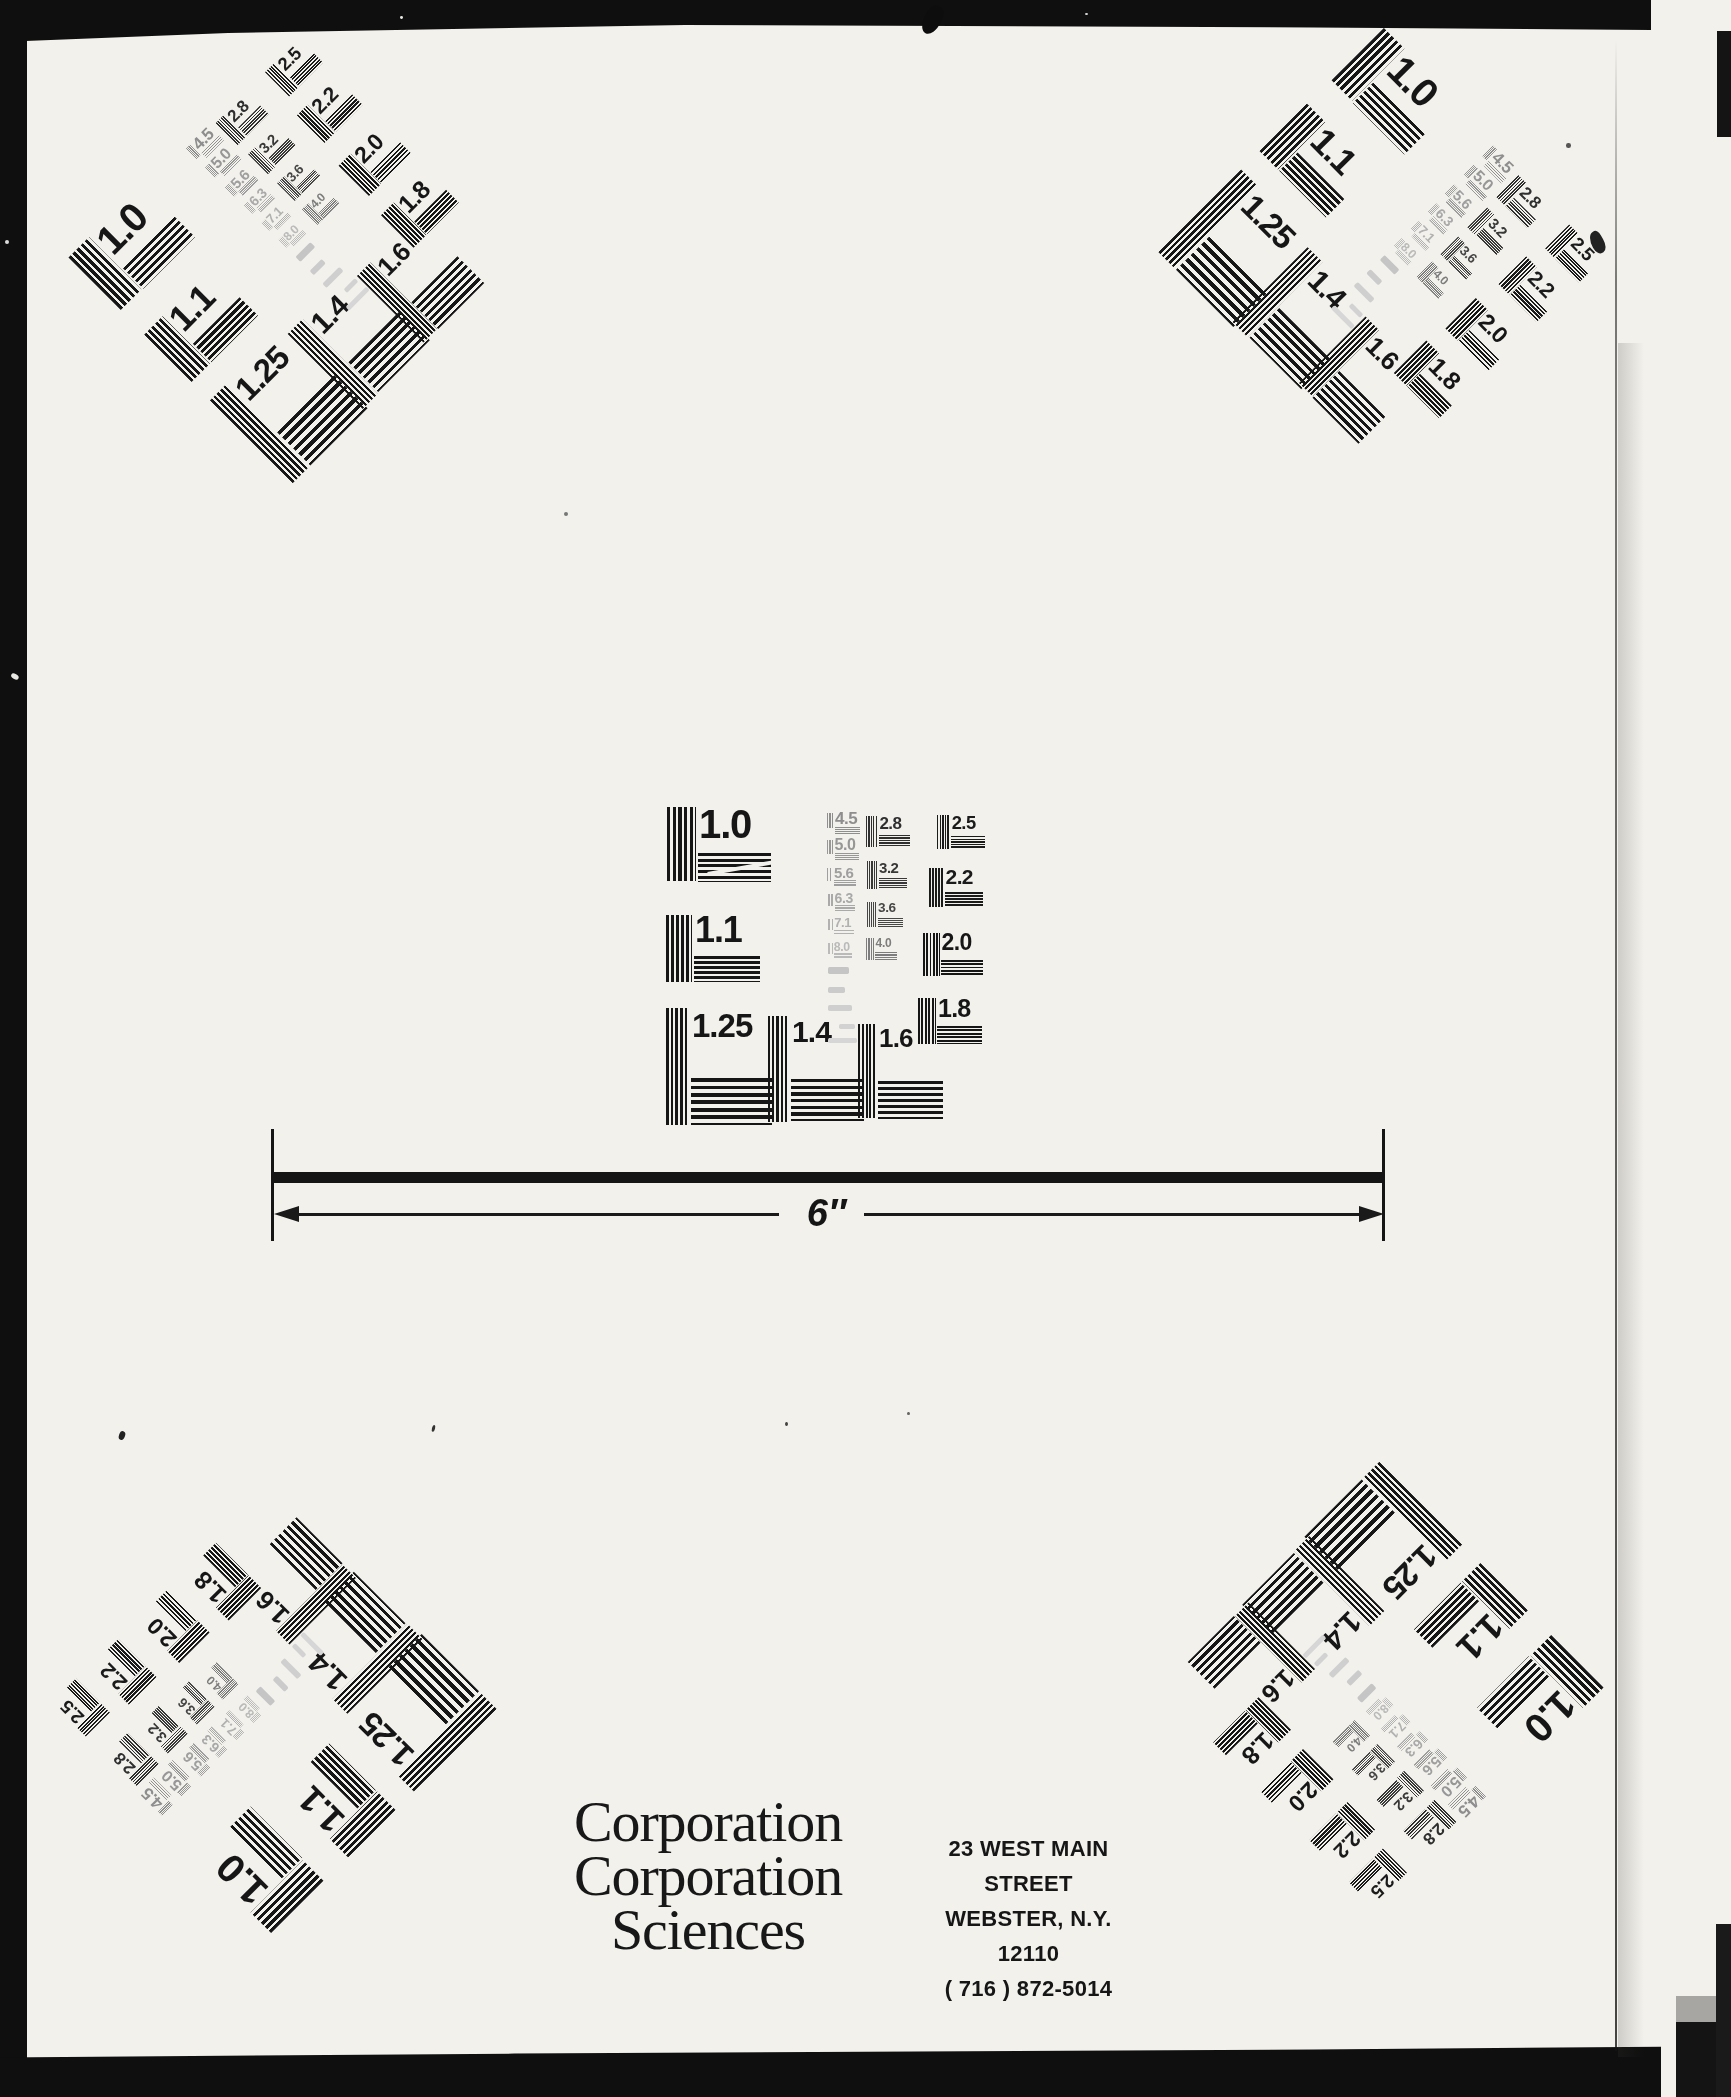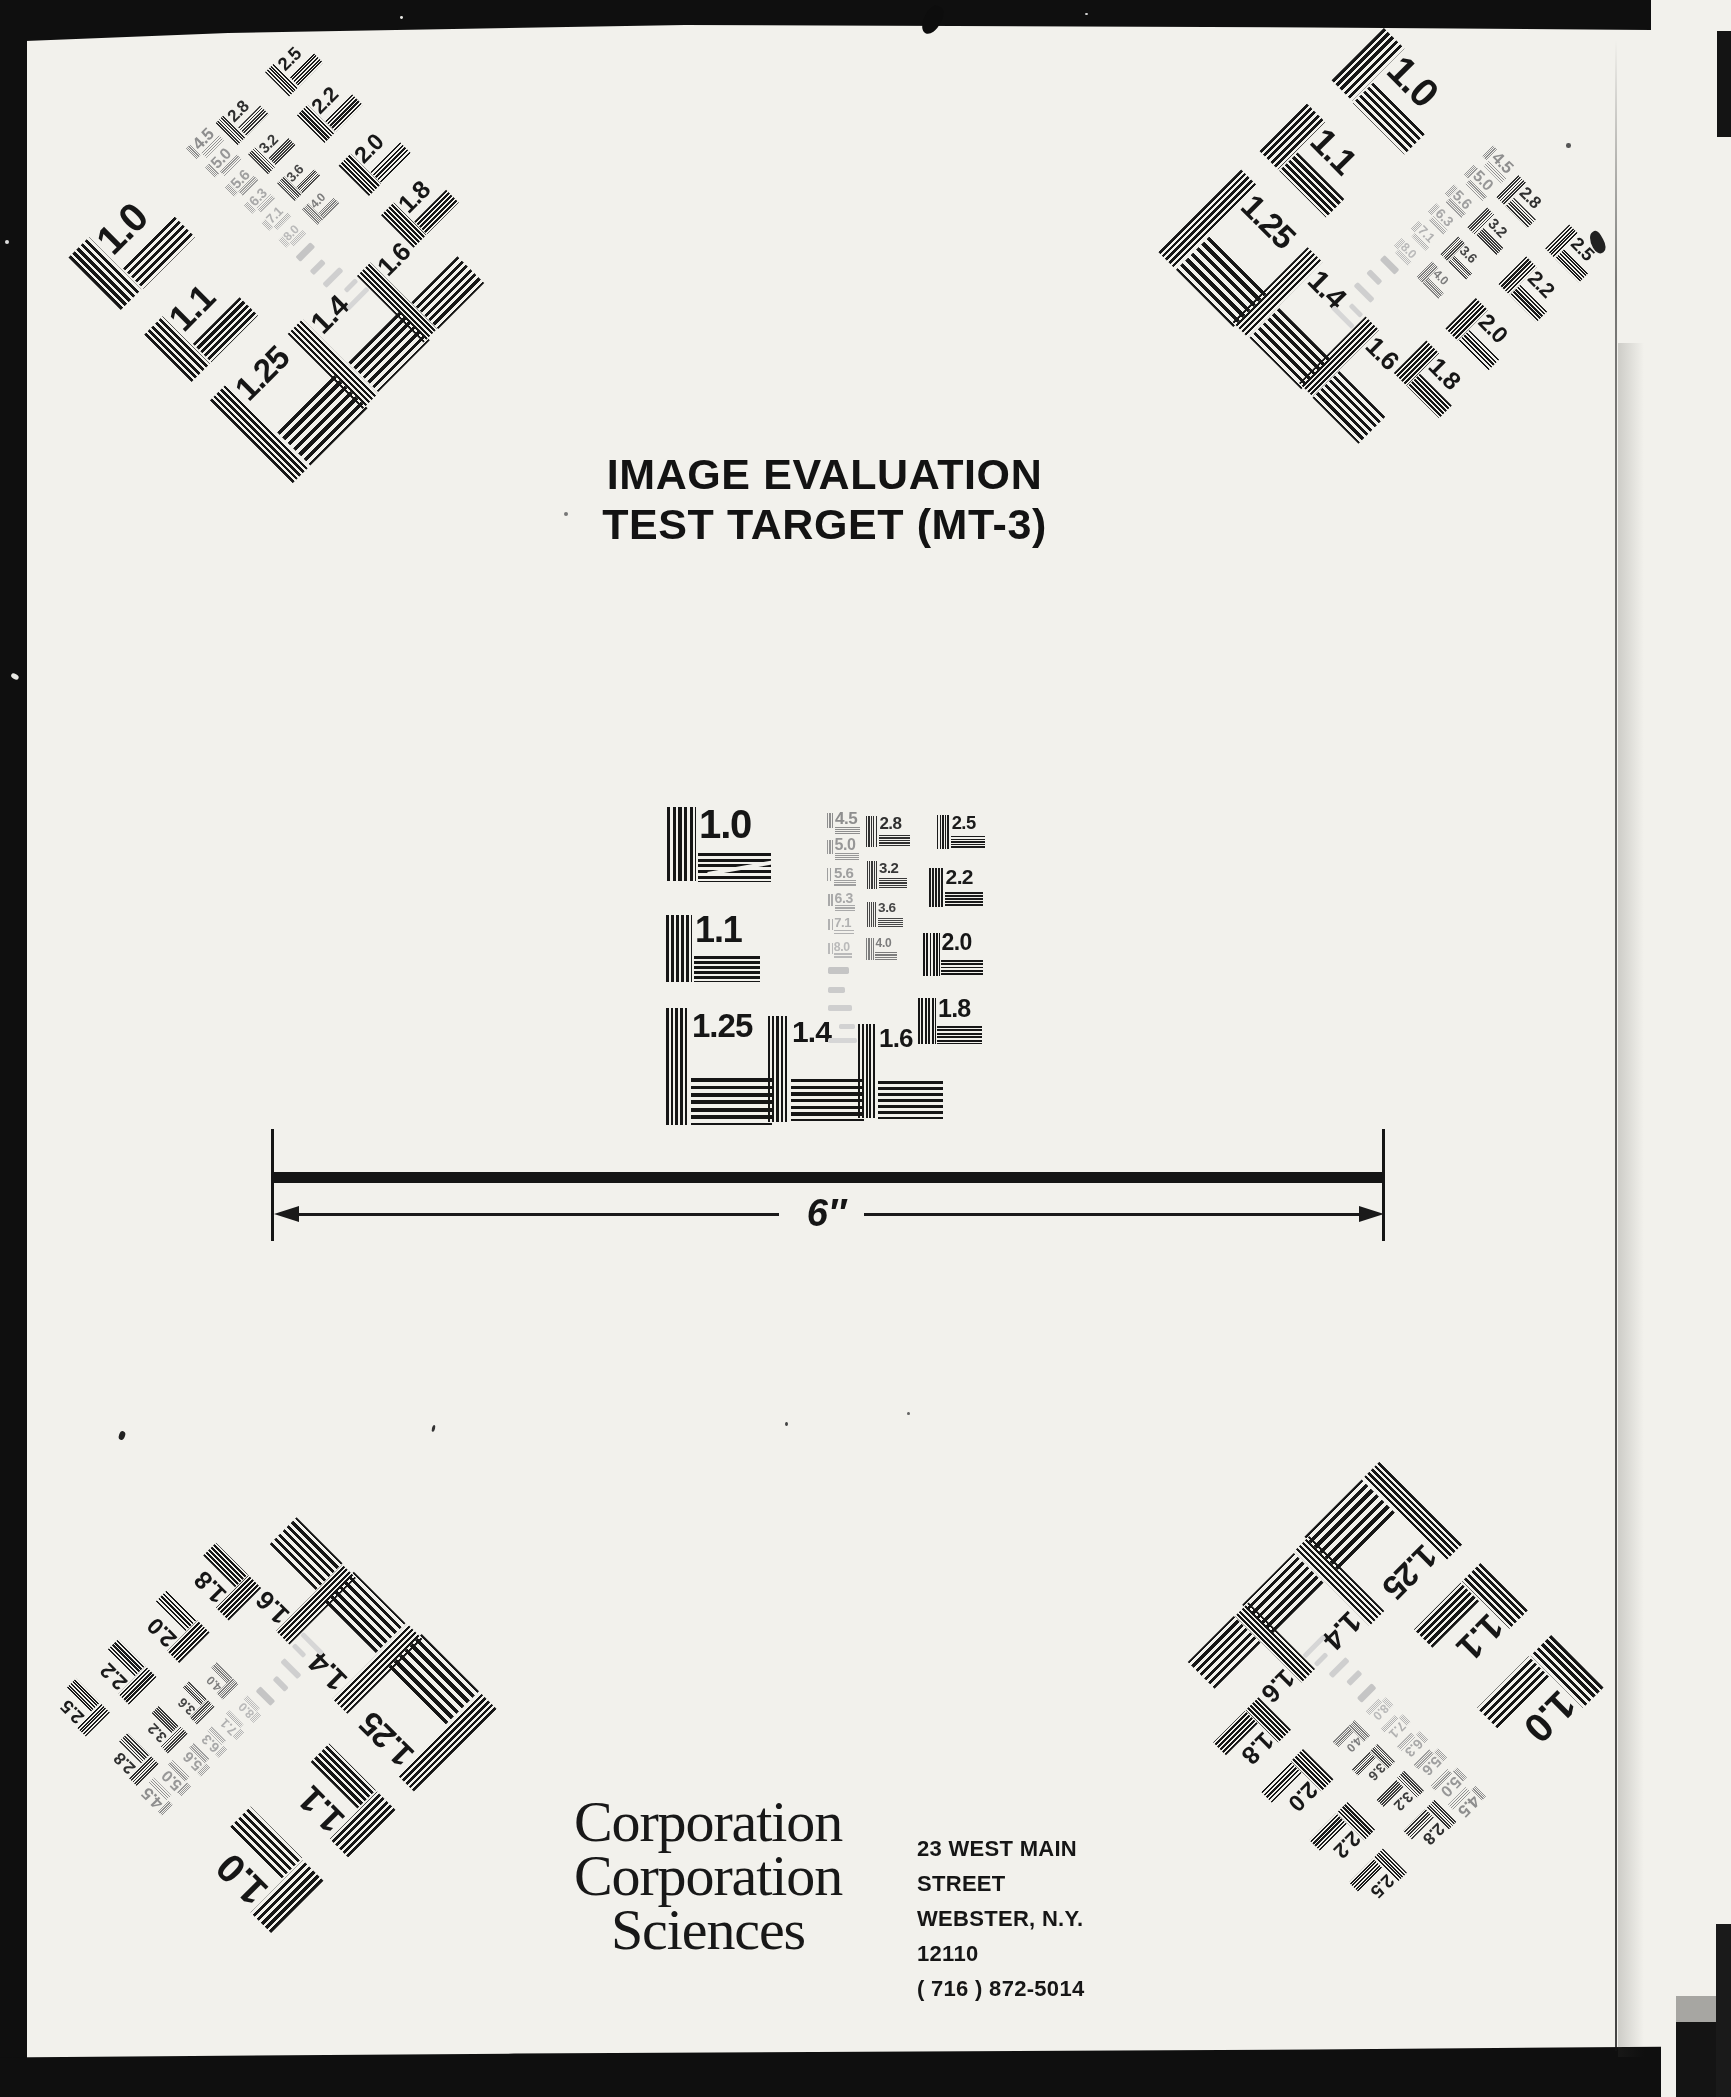--- a/index.html
+++ b/index.html
@@ -21,21 +21,21 @@
   .tick{position:absolute;width:3.4px;background:#151515;}
   .rule{position:absolute;background:#151515;}
   .aline{position:absolute;background:#1a1a1a;}
   .ahead{position:absolute;width:0;height:0;border-top:8.6px solid transparent;border-bottom:8.6px solid transparent;}
   .six{position:absolute;font-weight:700;font-style:italic;font-size:38px;color:#151515;
        width:57px;text-align:center;}
   
   .company{position:absolute;left:531px;top:1795px;width:354px;text-align:center;
            font-family:"Liberation Serif",serif;font-size:58px;line-height:54px;
            letter-spacing:-1.1px;color:#181818;}
-  .address{position:absolute;left:917px;top:1831px;width:223px;
+  .address{position:absolute;left:917px;top:1831px;width:223px;text-align:center;
            font-weight:700;font-size:22px;line-height:35px;letter-spacing:0.3px;color:#161616;}
   .scratch{position:absolute;background:#f2f1ec;}
 </style>
 </head>
 <body>
 
 <div class="page">
 
   <div class="edge" style="left:0;top:0;width:1651px;height:46px;
               clip-path:polygon(0 0,1651px 0,1651px 30px,1314px 27.4px,685px 25px,228px 33px,0 42px);"></div>
@@ -46,24 +46,20 @@
               clip-path:polygon(0 12.6px,514px 8.6px,1314px 4.6px,1661px 1.7px,1661px 53px,0 53px);"></div>
   <div class="edge" style="left:1676px;top:2022px;width:55px;height:75px;background:#141414;"></div>
   <div class="abs" style="left:1676px;top:1996px;width:55px;height:26px;background:#a7a6a2;"></div>
   <div class="edge" style="left:1717px;top:31px;width:15px;height:106px;background:#141414;"></div>
   <div class="edge" style="left:1716px;top:1924px;width:16px;height:177px;background:#1a1a1a;"></div>
   <div class="abs" style="left:1615px;top:40px;width:2.3px;height:2011px;
               background:linear-gradient(to bottom,rgba(20,20,20,0),rgba(20,20,20,.55) 12%,rgba(20,20,20,.78));"></div>
   <div class="abs" style="left:1618px;top:343px;width:26px;height:1714px;
               background:linear-gradient(to right,rgba(60,60,55,.20),rgba(60,60,55,0));"></div>
 
-  <div class="doc-title">
-    <div>IMAGE EVALUATION</div>
-    <div>TEST TARGET (MT-3)</div>
-  </div>
 
   <div class="chart" style="left:131px;top:93px;transform:rotate(-45deg);">
       <div class="patch" style="left: 1.1px; top: 2.3px;">
         <div style="left: 0px; top: 0px; width: 28.6px; height: 74px; background: repeating-linear-gradient(to right, rgb(22, 22, 22) 0px, rgb(22, 22, 22) 3.1px, transparent 3.1px, transparent 5.7px);"></div>
         <div style="left: 31px; top: 46px; width: 73px; height: 28.6px; background: repeating-linear-gradient(rgb(22, 22, 22) 0px, rgb(22, 22, 22) 3.1px, transparent 3.1px, transparent 5.7px);"></div>
         <div class="pnum" style="left: 32px; top: -3.4px; font-size: 40px; color: rgb(22, 22, 22);">1.0</div>
       </div>
       <div class="patch" style="left: 0px; top: 110px;">
         <div style="left: 0px; top: 0px; width: 26px; height: 67px; background: repeating-linear-gradient(to right, rgb(22, 22, 22) 0px, rgb(22, 22, 22) 2.9px, transparent 2.9px, transparent 5.1px);"></div>
         <div style="left: 28px; top: 41px; width: 66px; height: 26px; background: repeating-linear-gradient(rgb(22, 22, 22) 0px, rgb(22, 22, 22) 2.9px, transparent 2.9px, transparent 5.1px);"></div>

